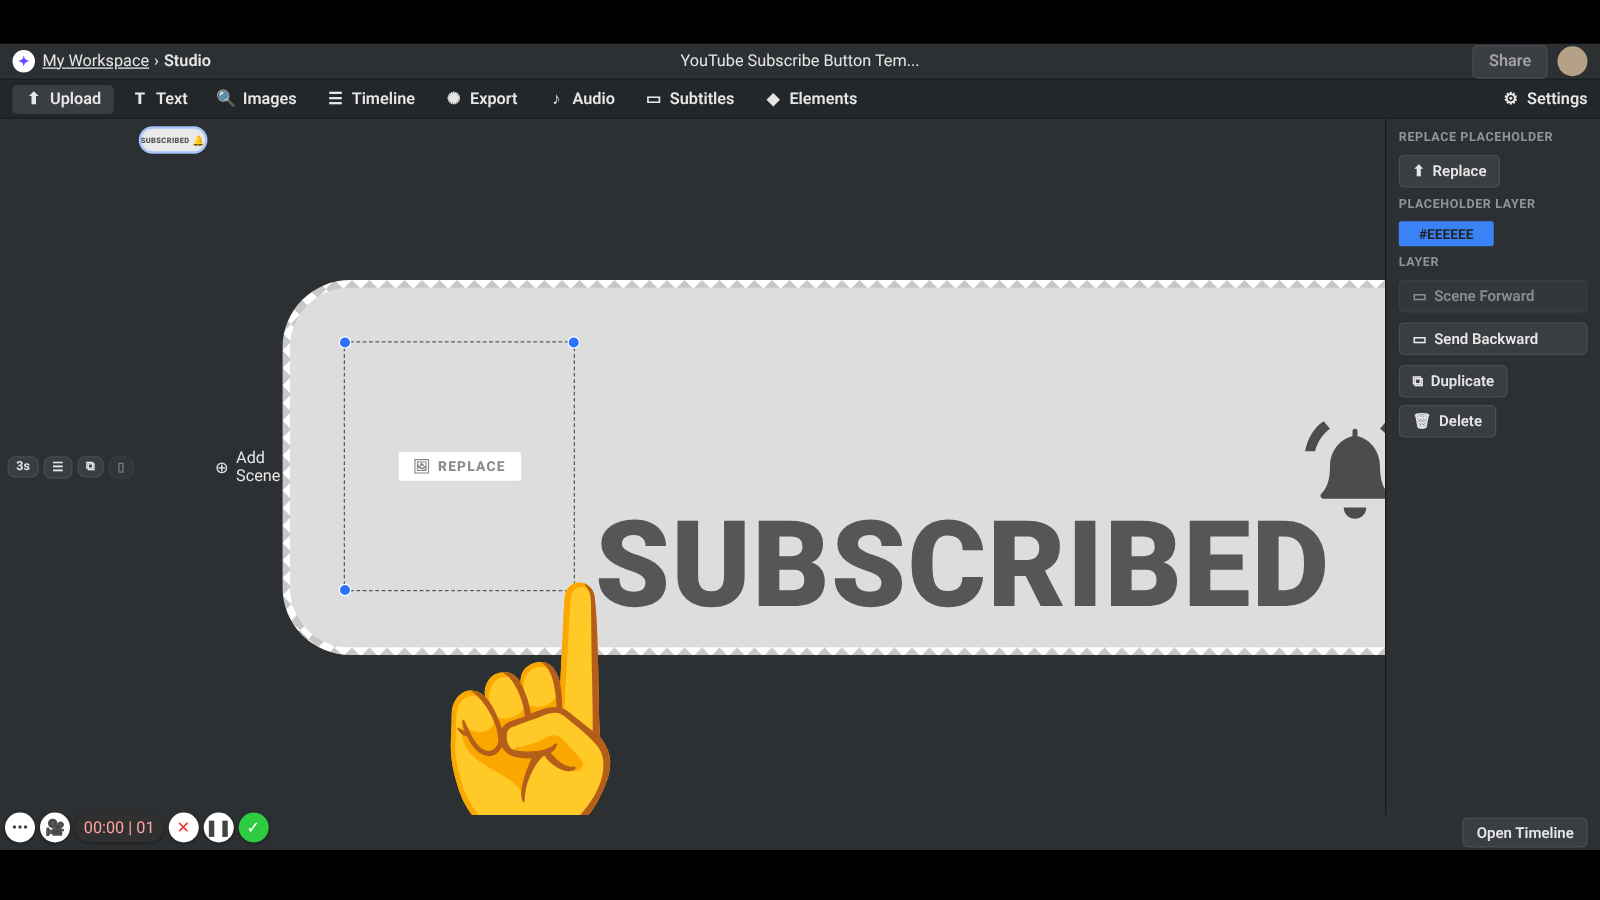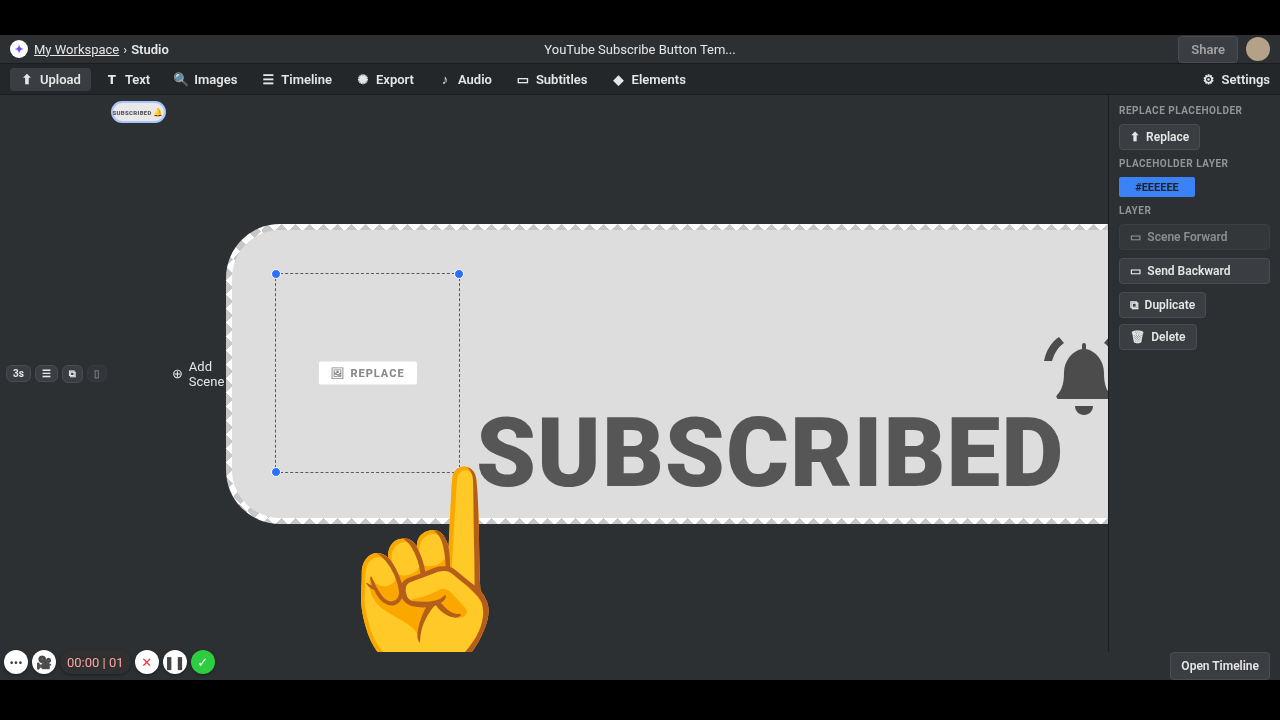--- a/index.html
+++ b/index.html
@@ -39,21 +39,21 @@
 .sel{position:absolute;left:175px;top:178px;width:185px;height:200px;border:1px dashed #5a5a5a}
 .hdl{position:absolute;width:10px;height:10px;background:#2b71ff;border:1px solid #fff;border-radius:50%}
 .h-tl{left:-5px;top:-5px}.h-tr{right:-5px;top:-5px}.h-bl{left:-5px;bottom:-5px}.h-br{right:-5px;bottom:-5px}
 .replace-chip{position:absolute;left:50%;top:50%;transform:translate(-50%,-50%);background:#fff;color:#8a8a8a;font-size:11px;font-weight:800;letter-spacing:1px;padding:5px 12px;border-radius:3px;border:1px solid #ddd;display:flex;align-items:center;gap:5px}
 .hand{position:absolute;left:210px;top:380px;font-size:190px;line-height:1;pointer-events:none}
 .right{width:172px;border-left:1px solid #1a1d1f;padding:10px;display:flex;flex-direction:column;gap:8px}
 .sect-label{font-size:10px;letter-spacing:.5px;color:#8f959b;font-weight:700}
 .rbtn{background:#3a3e42;border:1px solid #4a4e52;color:#e6e6e6;padding:5px 10px;border-radius:4px;cursor:pointer;font-weight:600;display:inline-flex;align-items:center;gap:6px;font-size:12px}
 .color-chip{height:20px;background:#3b82f6;color:#222;display:flex;align-items:center;justify-content:center;font-size:11px;font-weight:700;border-radius:2px;cursor:pointer;width:76px}
 .row{display:flex;gap:6px;flex-wrap:wrap}
-.bottom{height:28px;display:flex;justify-content:flex-end;padding:0 10px}
+.bottom{height:28px;display:flex;align-items:center;justify-content:flex-end;padding:0 10px}
 .open-tl{background:#3a3e42;border:1px solid #4a4e52;color:#e6e6e6;padding:4px 10px;border-radius:4px;cursor:pointer;font-size:12px;font-weight:600}
 .rec-bar{position:absolute;left:4px;bottom:46px;display:flex;align-items:center;gap:4px;z-index:50}
 .rbadge{background:#fff;color:#444;border-radius:14px;height:24px;display:flex;align-items:center;padding:0 7px;font-size:13px;font-weight:400;box-shadow:0 1px 3px rgba(0,0,0,.4)}
 .rbadge.dark{background:#303030;color:#fca5a5}
 .rbadge.red{color:#e33}
 .rbadge.green{background:#2ecc40;color:#fff}
 .rbadge.round{border-radius:50%;width:24px;padding:0;justify-content:center}
 svg{display:block}
 </style>
 </head>

